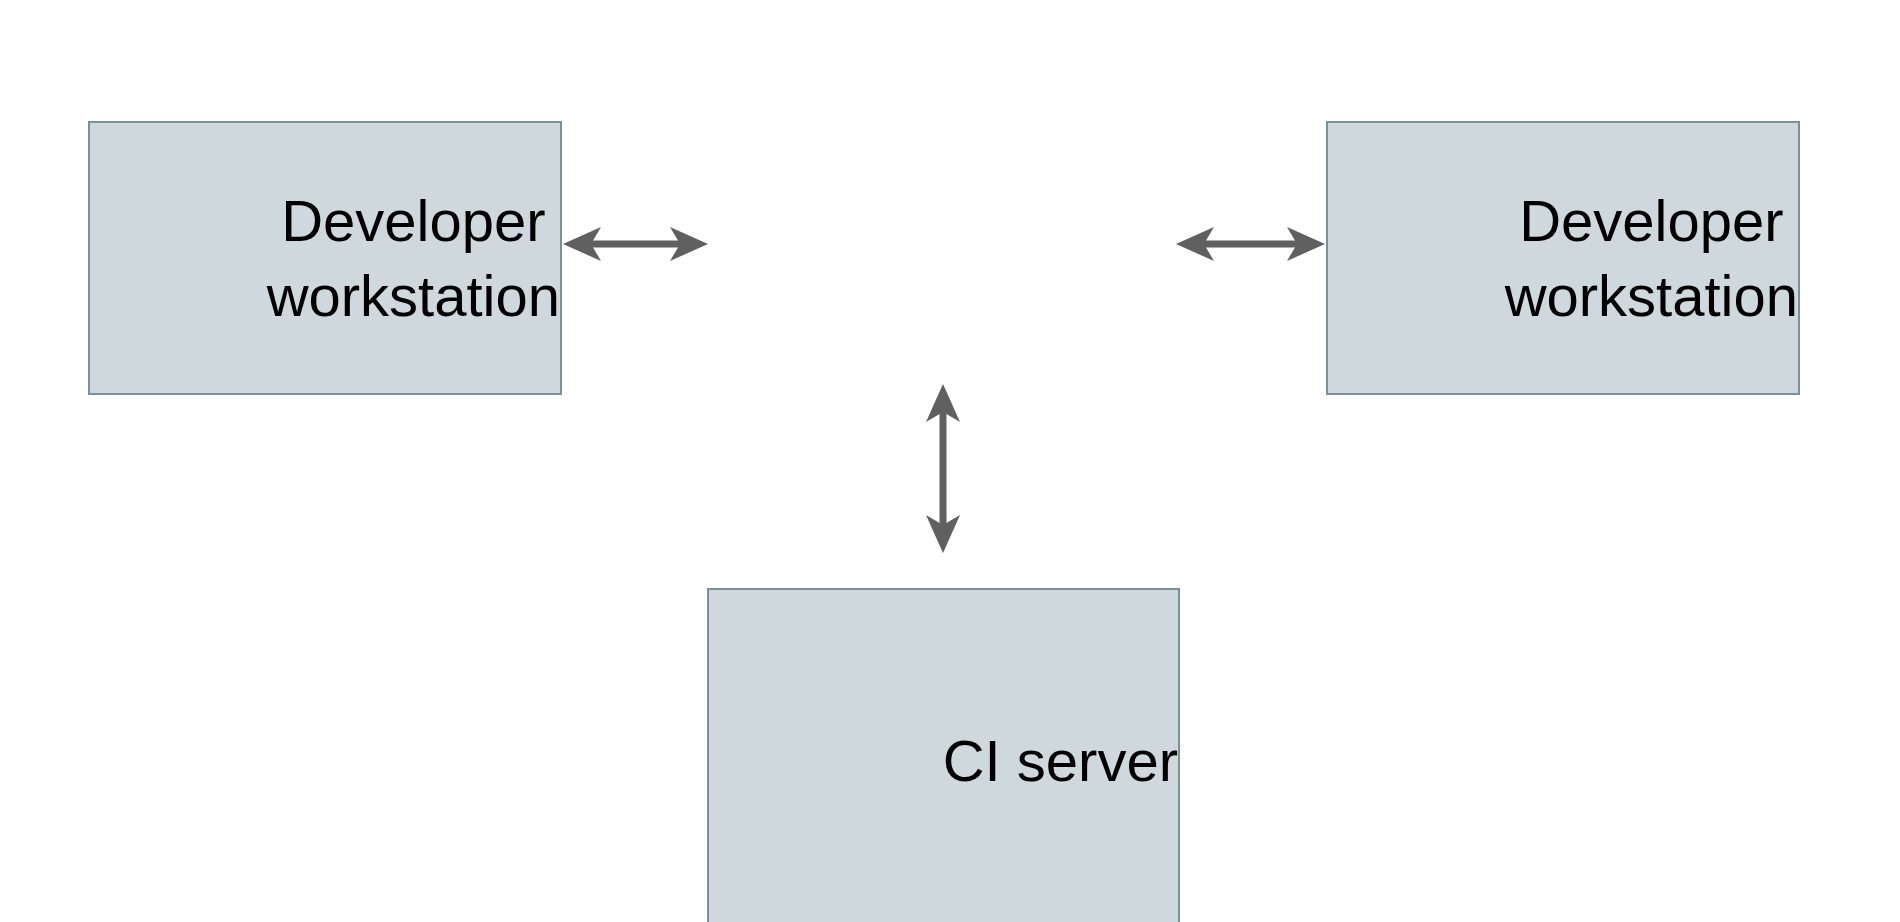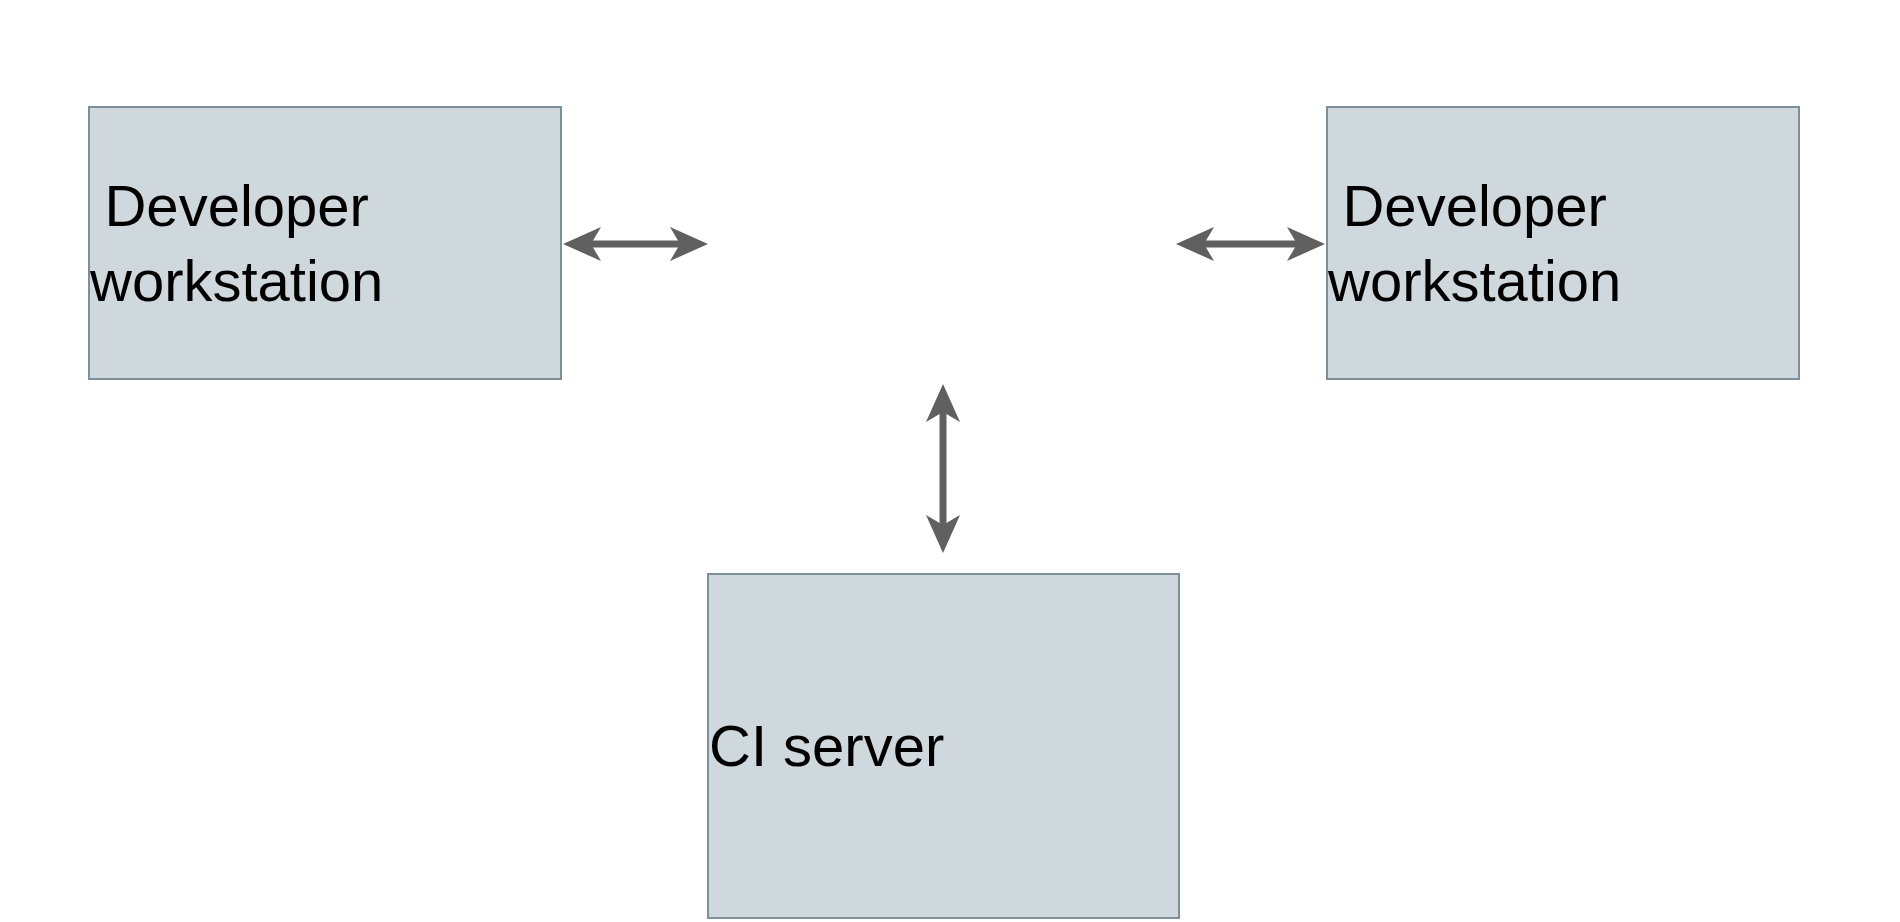--- a/index.html
+++ b/index.html
@@ -14,22 +14,23 @@
     font-family: "Liberation Sans", sans-serif;
     overflow: hidden;
   }
   .node {
     position: absolute;
     box-sizing: border-box;
     background: var(--node-fill, #cfd8dc);
     border: 2px solid var(--node-border, #7b909b);
     display: flex;
     align-items: center;
-    justify-content: flex-start;
+    justify-content: flex-end;
     text-align: center;
+    margin-top: 15px;
   }
   .node-label {
     font-size: 58px;
     line-height: 1.3;
     color: var(--text, #000000);
     white-space: pre-line;
   }
   .node-dev-left   { left:  88px; top: 106px; width: 474px; height: 274px; }
   .node-cache      { left: 709px; top: 106px; width: 466px; height: 276px; }
   .node-dev-right  { left: 1326px; top: 106px; width: 474px; height: 274px; }

